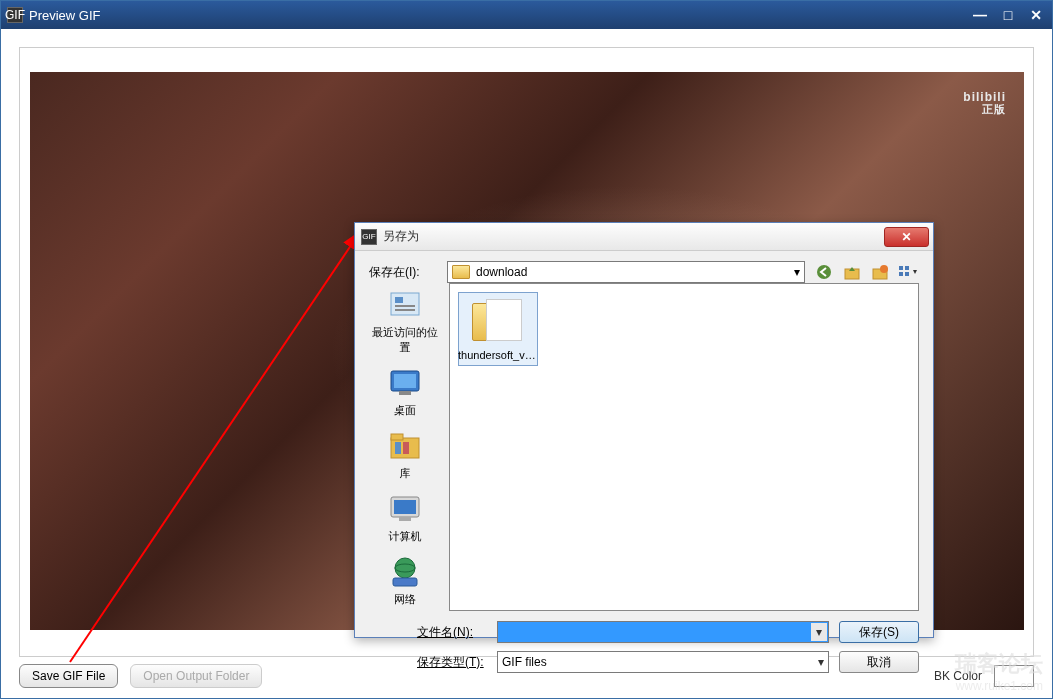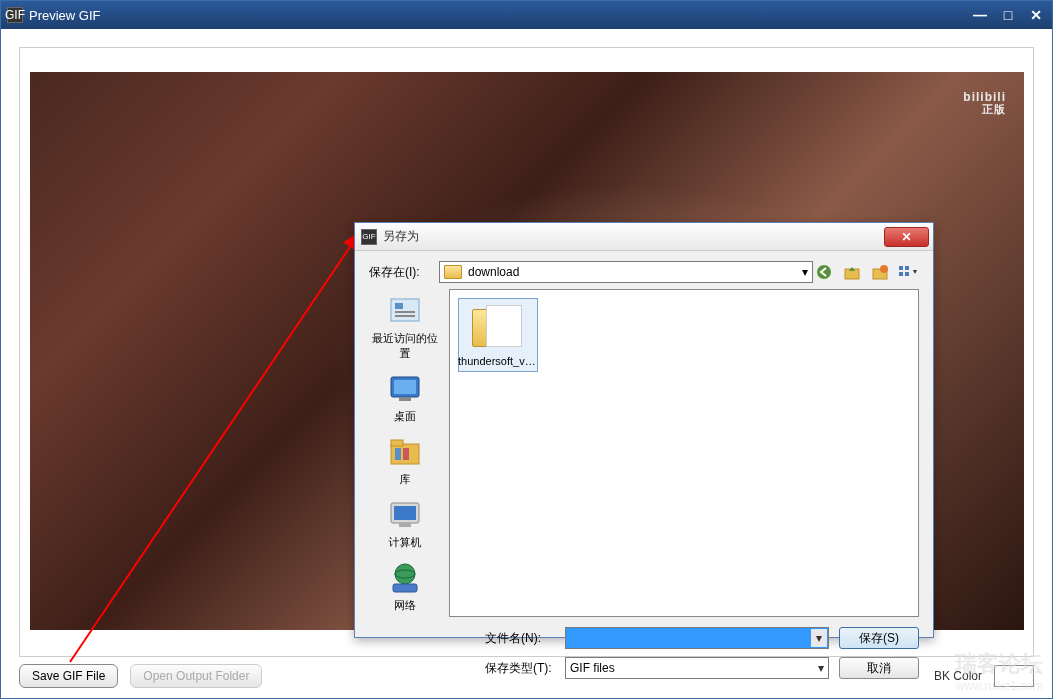--- a/index.html
+++ b/index.html
@@ -30,21 +30,21 @@
 .arrow-line { position: absolute; pointer-events: none; z-index: 5; }
 
 
 .save-dialog { position: absolute; left: 354px; top: 222px; width: 580px; height: 416px; border: 1px solid #5a7fb8; background: #f0f0f0; z-index: 10; box-shadow: 0 3px 10px rgba(0,0,0,0.3); }
 .dialog-titlebar { height: 28px; background: linear-gradient(to bottom, #fdfdfd, #e8e8e8); display: flex; align-items: center; padding: 0 4px 0 6px; border-bottom: 1px solid #ccc; }
 .dialog-titlebar .icon { width: 16px; height: 16px; background: #333; border: 1px solid #666; margin-right: 6px; display: flex; align-items: center; justify-content: center; font-size: 8px; color: #fff; }
 .dialog-titlebar .title { flex: 1; font-size: 12px; color: #333; }
 .dialog-close { width: 45px; height: 20px; background: linear-gradient(to bottom, #e67a6f, #c9302c); border: 1px solid #a02622; border-radius: 3px; display: flex; align-items: center; justify-content: center; color: #fff; font-weight: bold; cursor: pointer; }
 
 .dialog-body { padding: 10px 14px; display: flex; flex-direction: column; height: calc(100% - 28px); }
-.location-row { display: flex; align-items: center; margin-bottom: 6px; }
+.location-row { display: flex; align-items: center; gap: 8px; margin-bottom: 0; }
 .location-row .label { width: 70px; }
 .location-dropdown { flex: 1; height: 22px; border: 1px solid #7a7a7a; background: #fff; display: flex; align-items: center; padding: 0 4px; font-family: monospace; position: relative; }
 .location-dropdown .folder-mini { width: 18px; height: 14px; background: linear-gradient(to bottom, #fce79a, #e8bc4d); border: 1px solid #c09030; border-radius: 1px; margin-right: 6px; }
 .location-dropdown .arrow { position: absolute; right: 4px; }
 .nav-icons { display: flex; gap: 6px; align-items: center; }
 .nav-icon { width: 22px; height: 20px; display: flex; align-items: center; justify-content: center; cursor: pointer; }
 
 .dialog-main { display: flex; flex: 1; gap: 8px; }
 .places-panel { width: 72px; display: flex; flex-direction: column; gap: 2px; }
 .place-item { display: flex; flex-direction: column; align-items: center; padding: 4px 0; cursor: pointer; }
@@ -53,21 +53,21 @@
 
 .file-area { flex: 1; border: 1px solid #888; background: #fff; padding: 8px; position: relative; }
 .folder-item { width: 80px; display: flex; flex-direction: column; align-items: center; border: 1px solid #7da2ce; background: #e5f0fb; padding: 4px; cursor: pointer; }
 .folder-big { width: 56px; height: 48px; position: relative; }
 .folder-back { position: absolute; width: 48px; height: 38px; background: linear-gradient(to bottom, #fce79a, #e8bc4d); border: 1px solid #c09030; border-radius: 2px; top: 6px; left: 2px; }
 .folder-front { position: absolute; width: 36px; height: 42px; background: #fff; border: 1px solid #ccc; top: 2px; left: 16px; }
 .folder-item .fname { font-size: 11px; margin-top: 4px; max-width: 80px; overflow: hidden; text-overflow: ellipsis; white-space: nowrap; }
 
 .dialog-bottom { margin-top: 10px; display: flex; flex-direction: column; gap: 8px; }
 .dialog-row { display: flex; align-items: center; gap: 10px; }
-.dialog-row .label { width: 70px; margin-left: 116px; }
+.dialog-row .label { width: 70px; margin-left: 48px; text-decoration: underline; }
 .combo { flex: 1; height: 22px; border: 1px solid #7a7a7a; background: #fff; display: flex; align-items: center; padding: 0 4px; font-family: monospace; position: relative; font-size: 12px; }
 .combo.selected { background: #3399ff; color: #fff; }
 .combo .arrow { position: absolute; right: 4px; color: #333; }
 .combo.selected .arrow { color: #333; background: #e8e8e8; width: 16px; text-align: center; right: 1px; top: 1px; bottom: 1px; display: flex; align-items: center; justify-content: center; }
 .dialog-btn { width: 80px; height: 22px; border: 1px solid #3a6ea5; border-radius: 3px; background: linear-gradient(to bottom, #eaf3fb, #cde4f5); cursor: pointer; display: flex; align-items: center; justify-content: center; }
 .dialog-btn.cancel { border-color: #888; background: linear-gradient(to bottom, #fdfdfd, #e5e5e5); }
 
 
 .forum-wm { position: absolute; bottom: 6px; right: 10px; color: #ddd; text-align: right; z-index: 20; pointer-events: none; }
 .forum-wm .big { font-size: 22px; font-weight: bold; opacity: 0.6; }

